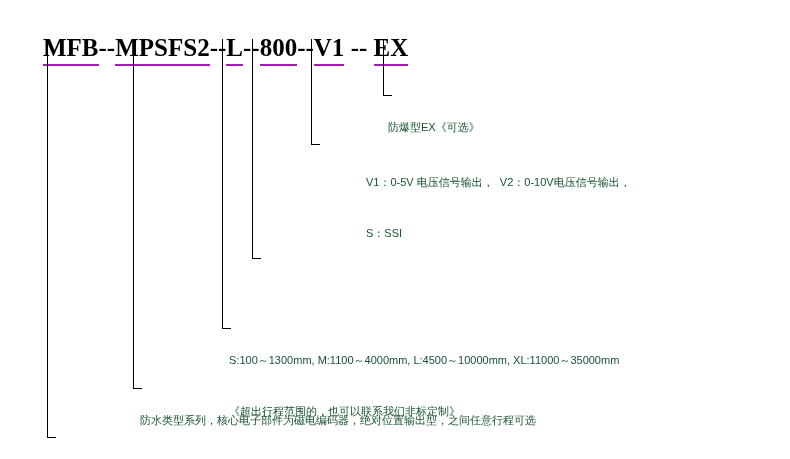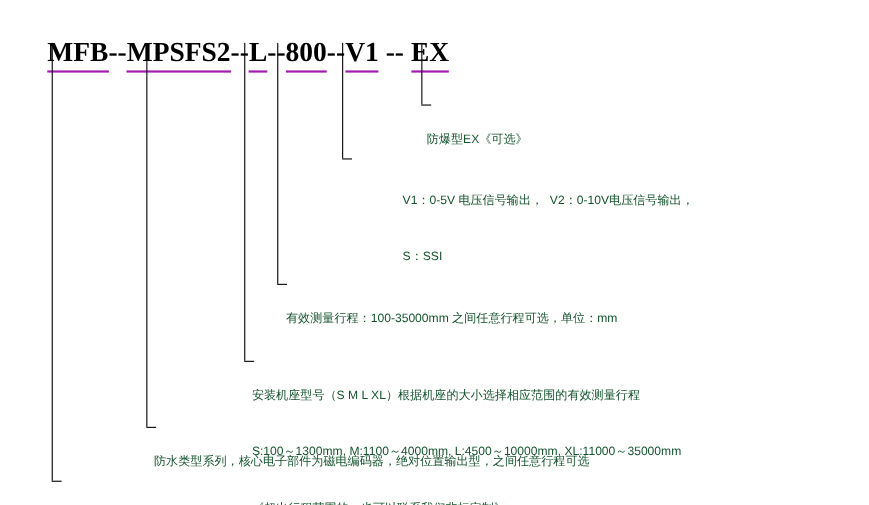--- a/index.html
+++ b/index.html
@@ -90,26 +90,22 @@
 
   <div class="note" style="left:388px; top:85px;">
     <span class="ln">防爆型EX《可选》</span>
   </div>
 
   <div class="note" style="left:318px; top:140px;margin-left:48px;">
     <span class="ln">V1：0-5V 电压信号输出，  V2：0-10V电压信号输出，</span>
     <span class="ln">S：SSI</span>
   </div>
 
-  <div class="note" style="left:260px; top:248px;">
-    <span class="ln">有效测量行程：100-35000mm 之间任意行程可选，单位：mm</span>
-  </div>
 
   <div class="note" style="left:229px; top:318px;">
-    <span class="ln">安装机座型号（S M L XL）根据机座的大小选择相应范围的有效测量行程</span>
     <span class="ln">S:100～1300mm, M:1100～4000mm, L:4500～10000mm, XL:11000～35000mm</span>
     <span class="ln">《超出行程范围的，也可以联系我们非标定制》</span>
   </div>
 
   <div class="note" style="left:140px; top:378px;">
     <span class="ln">防水类型系列，核心电子部件为磁电编码器，绝对位置输出型，之间任意行程可选</span>
     
   </div>
 
   <div class="note" style="left:54px; top:427px;">

